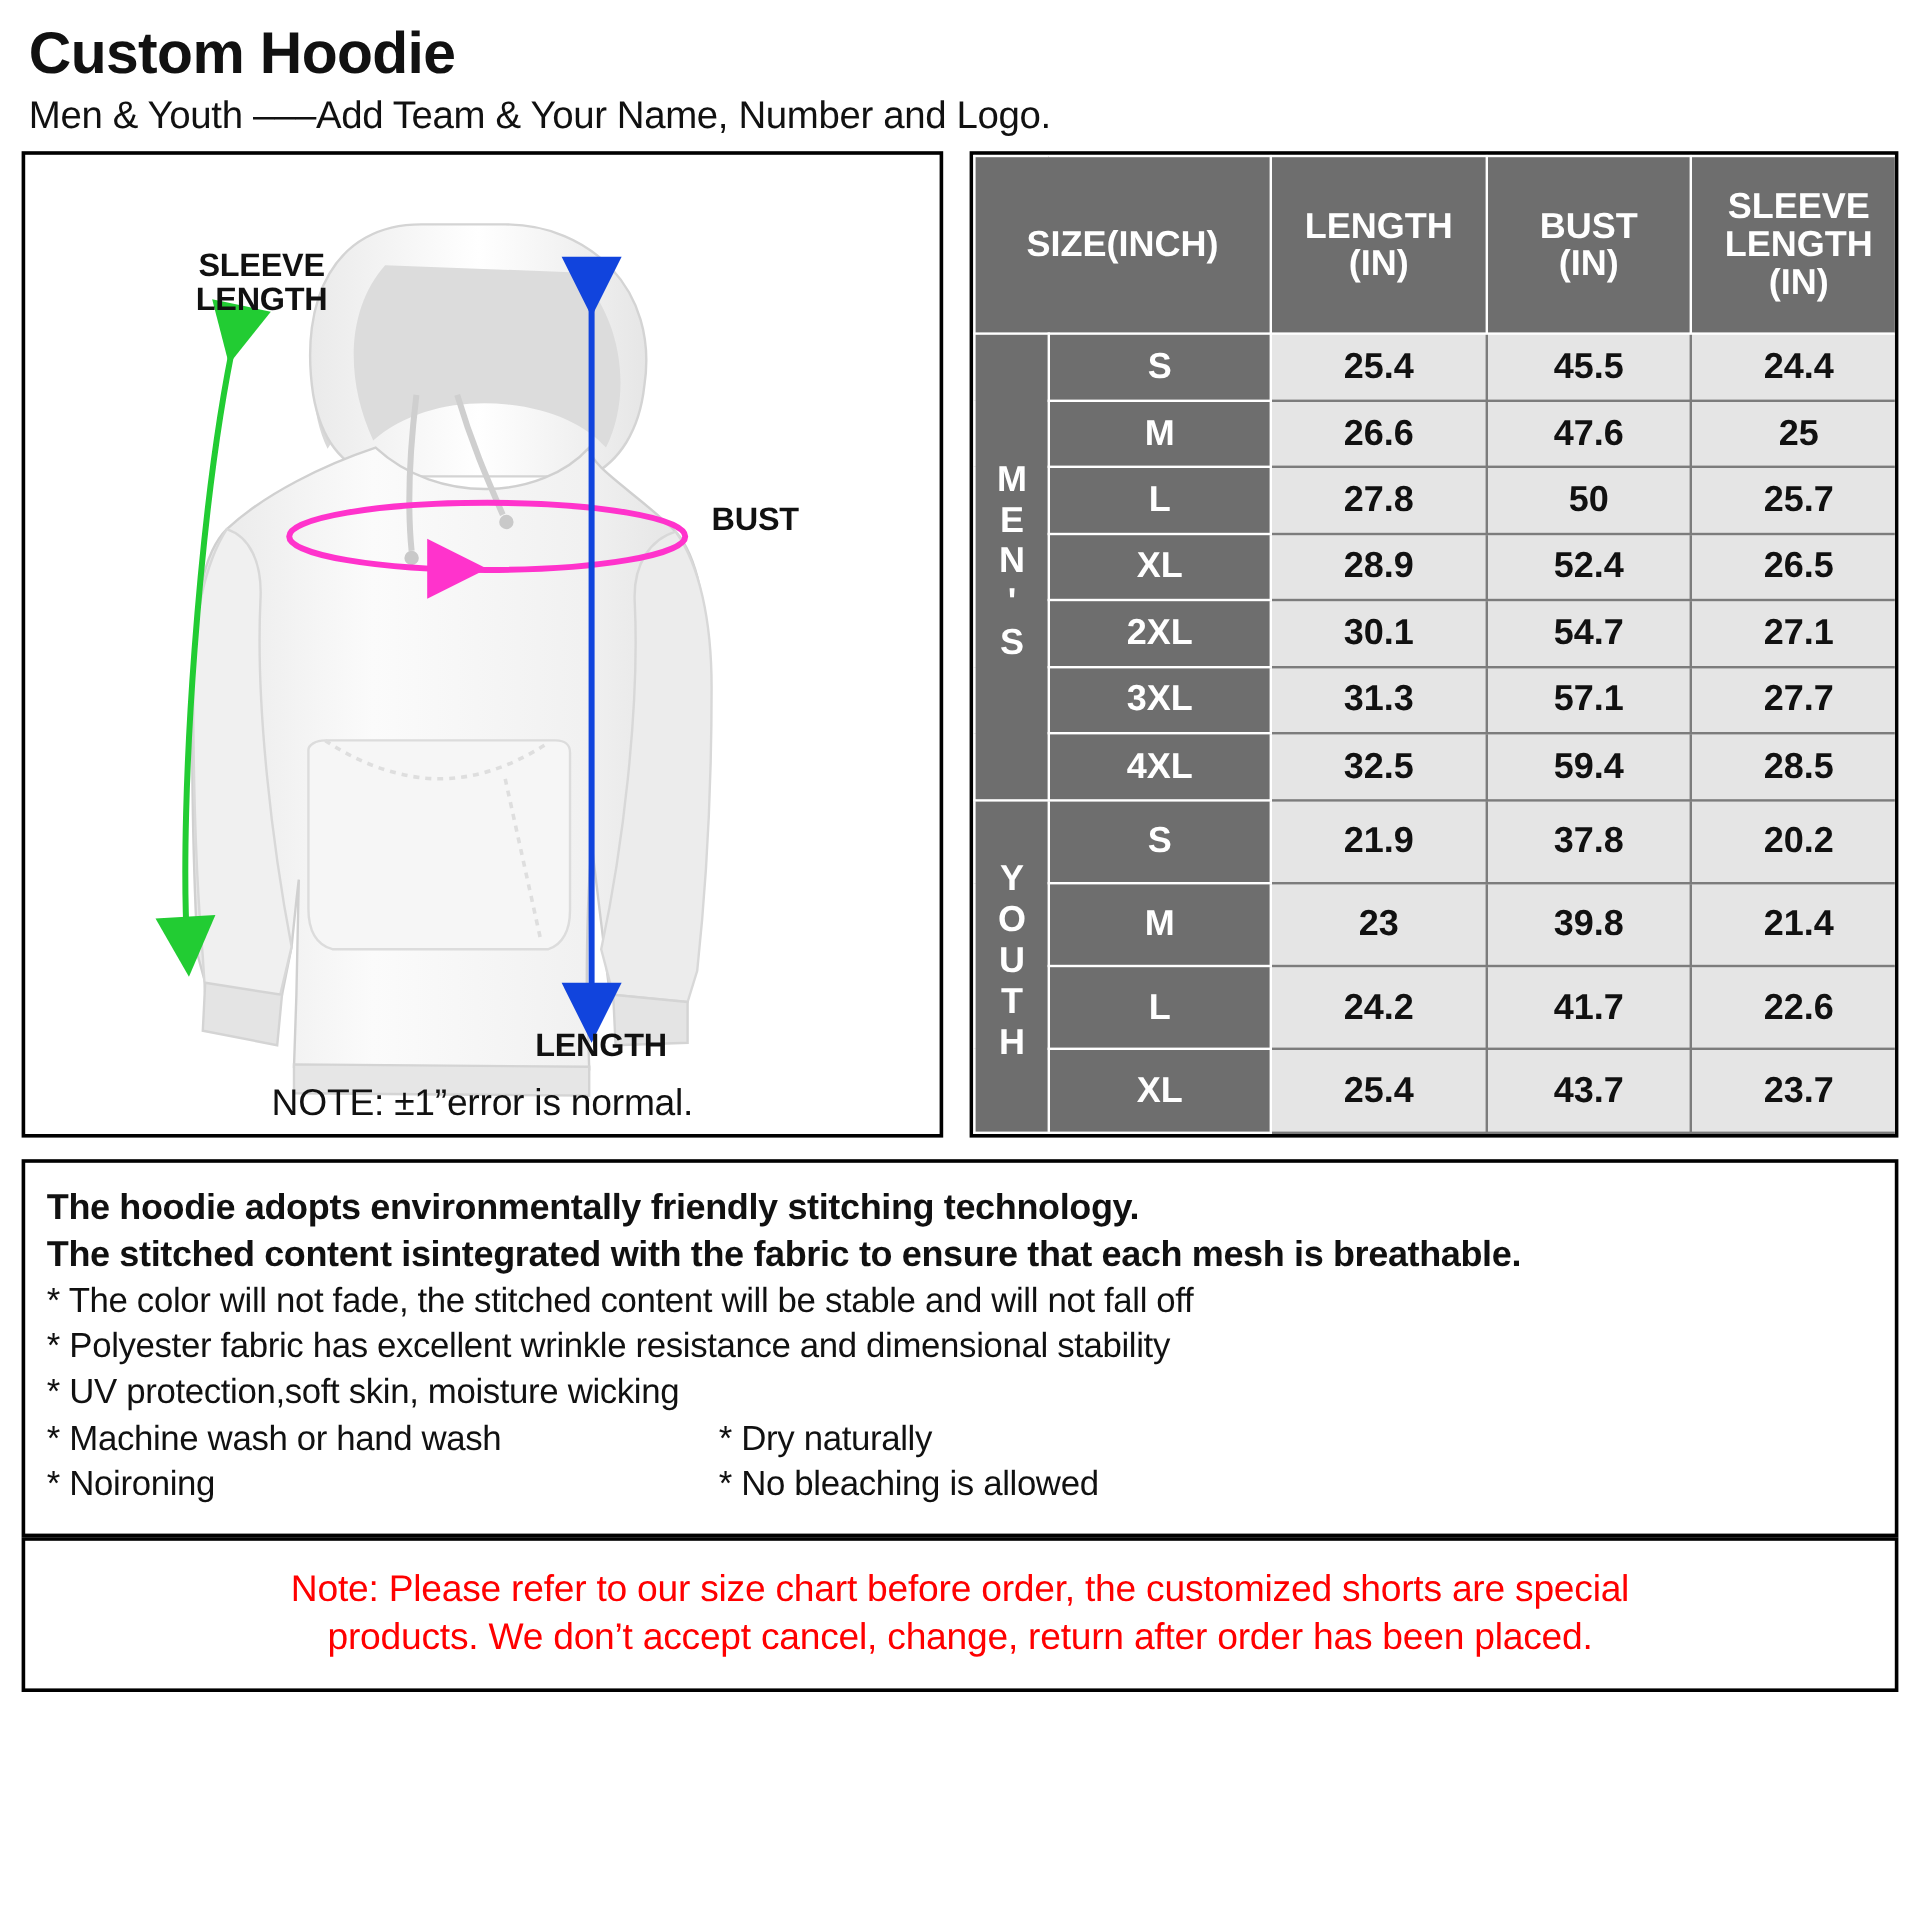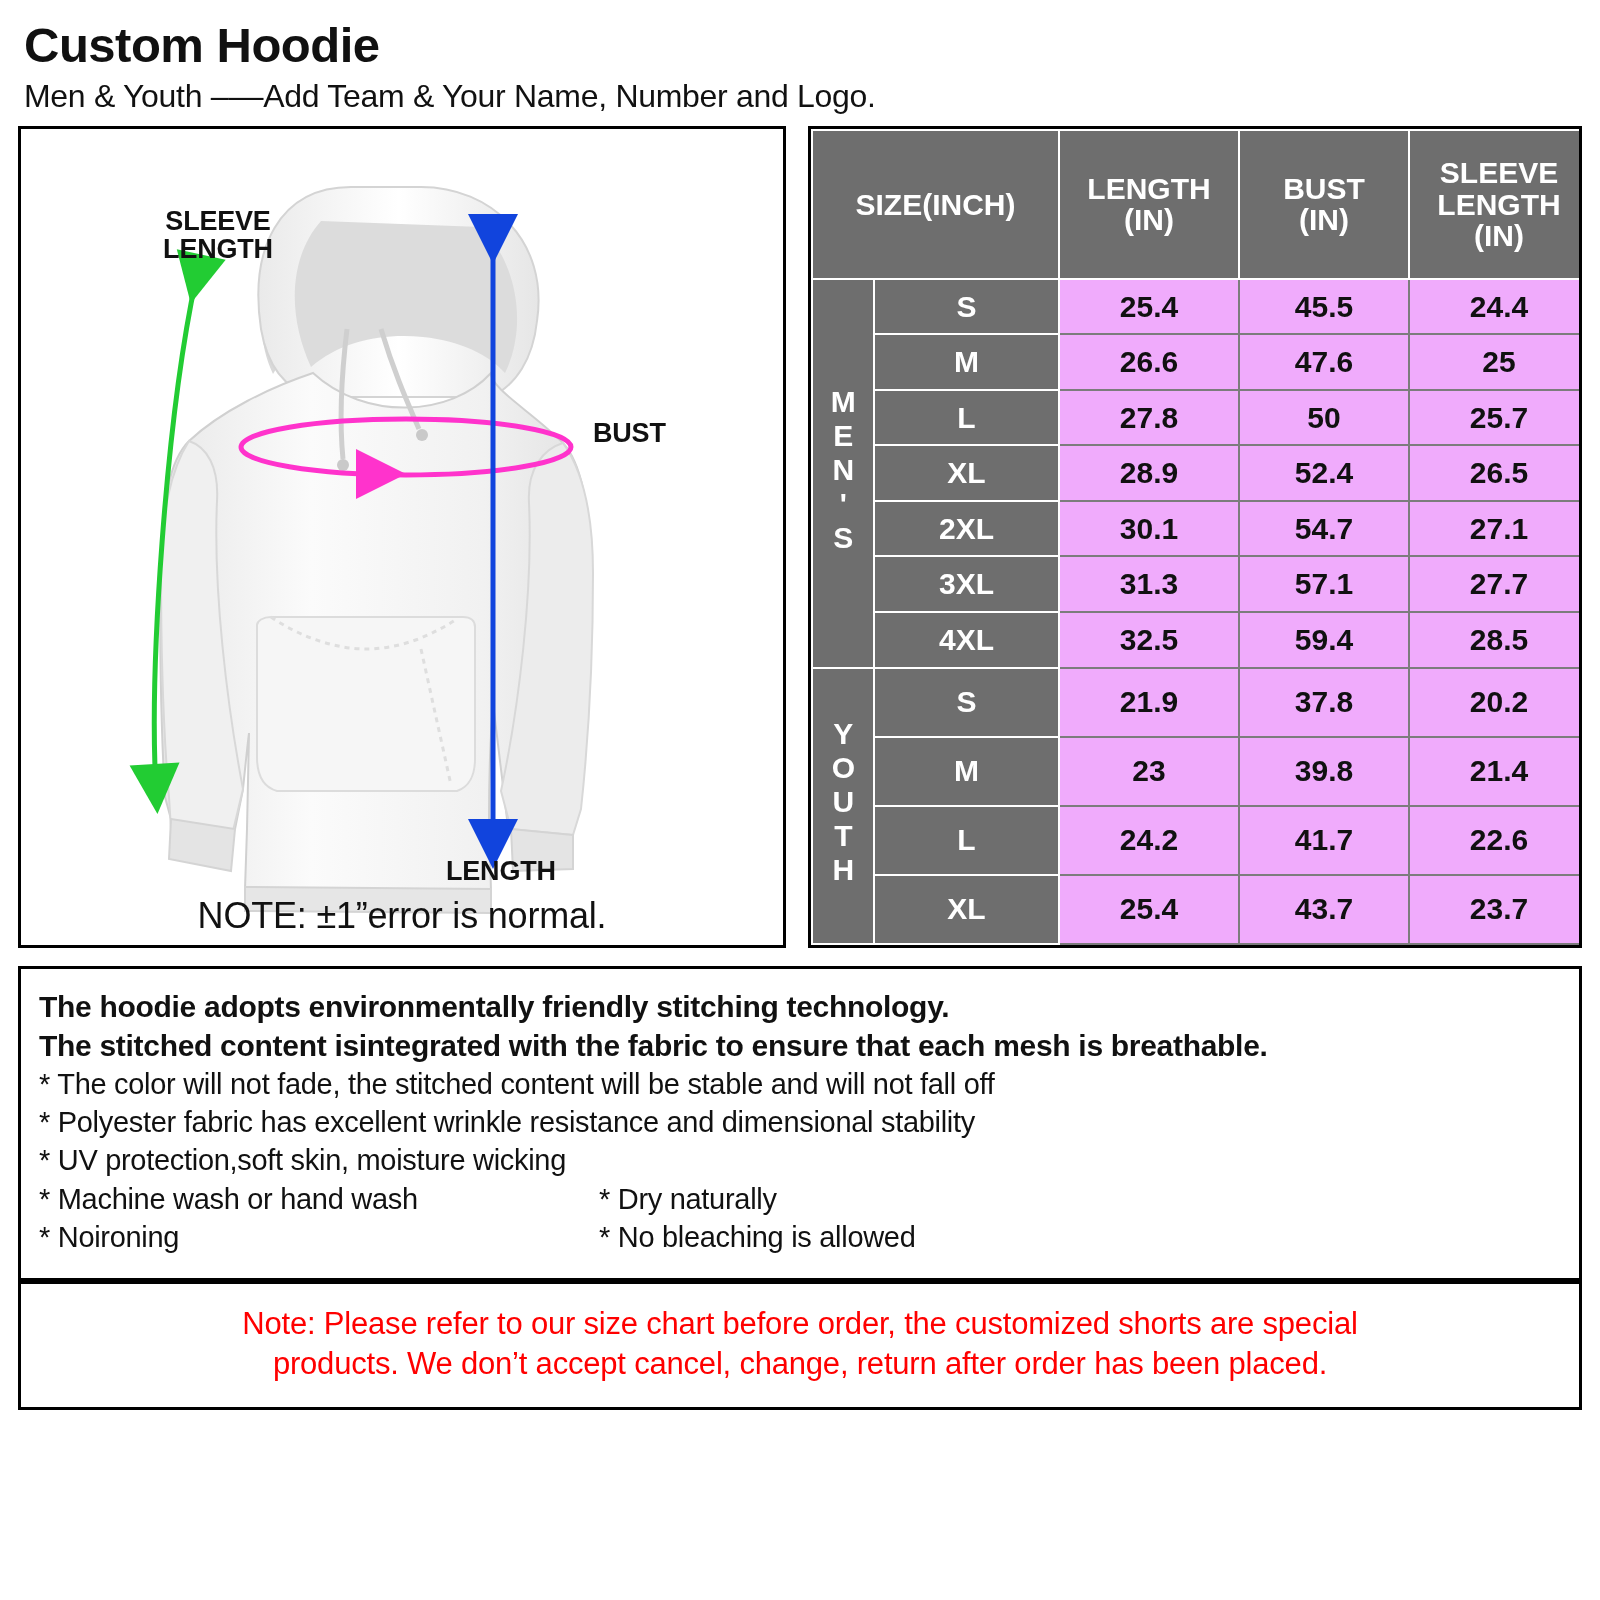--- a/index.html
+++ b/index.html
@@ -91,39 +91,39 @@
     display: inline-block;
     line-height: 0.92;
     letter-spacing: 1px;
   }
   .szcell {
     background: #6e6e6e;
     color: #ffffff;
     font-size: 30px;
   }
   .val {
-    background: #f0abfc;
+    background: #e5e5e5;
     color: #111111;
     font-size: 31px;
     border-color: #7c7c7c !important;
     border-width: 2px;
   }
 
   
   .hoodie-wrap {
     position: absolute;
     inset: 0;
   }
   .note-line {
     position: absolute;
     bottom: 8px;
     left: 0;
     width: 100%;
     text-align: center;
-    font-size: 36px;
+    font-size: 31px;
     letter-spacing: -0.2px;
   }
   .lbl {
     position: absolute;
     font-size: 27px;
     font-weight: bold;
     line-height: 1.05;
     letter-spacing: -0.2px;
   }
   .lbl-sleeve { left: 122px; top: 78px; text-align: center; width: 150px; }

